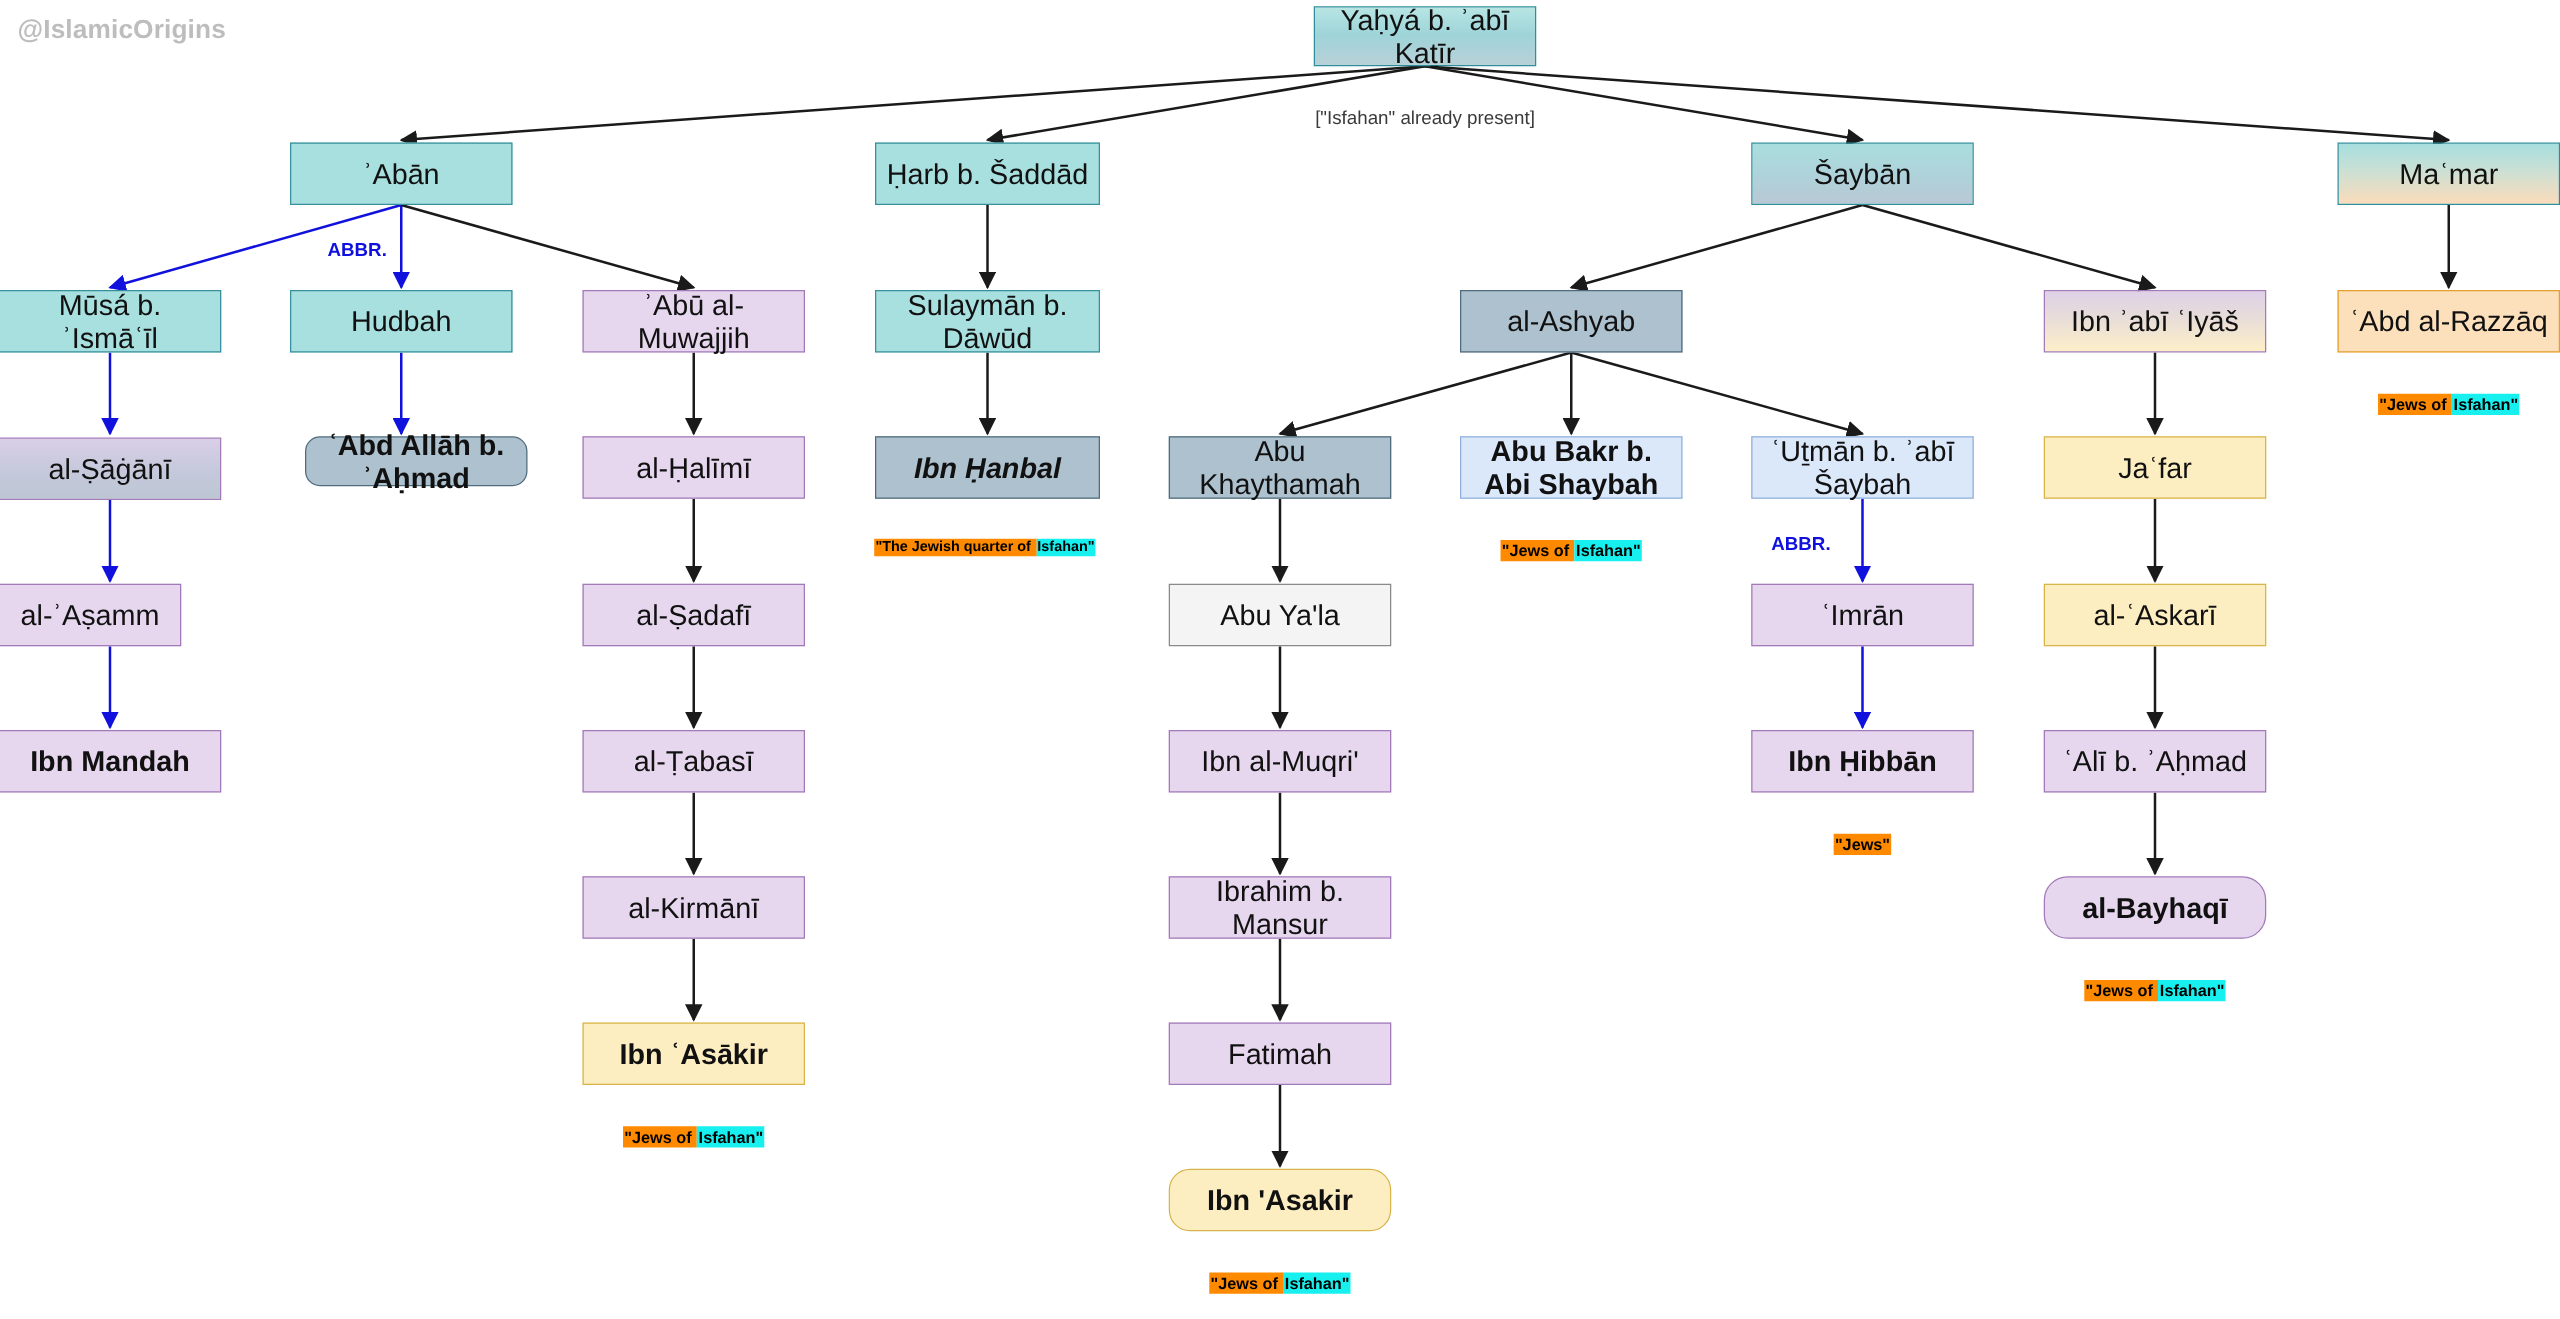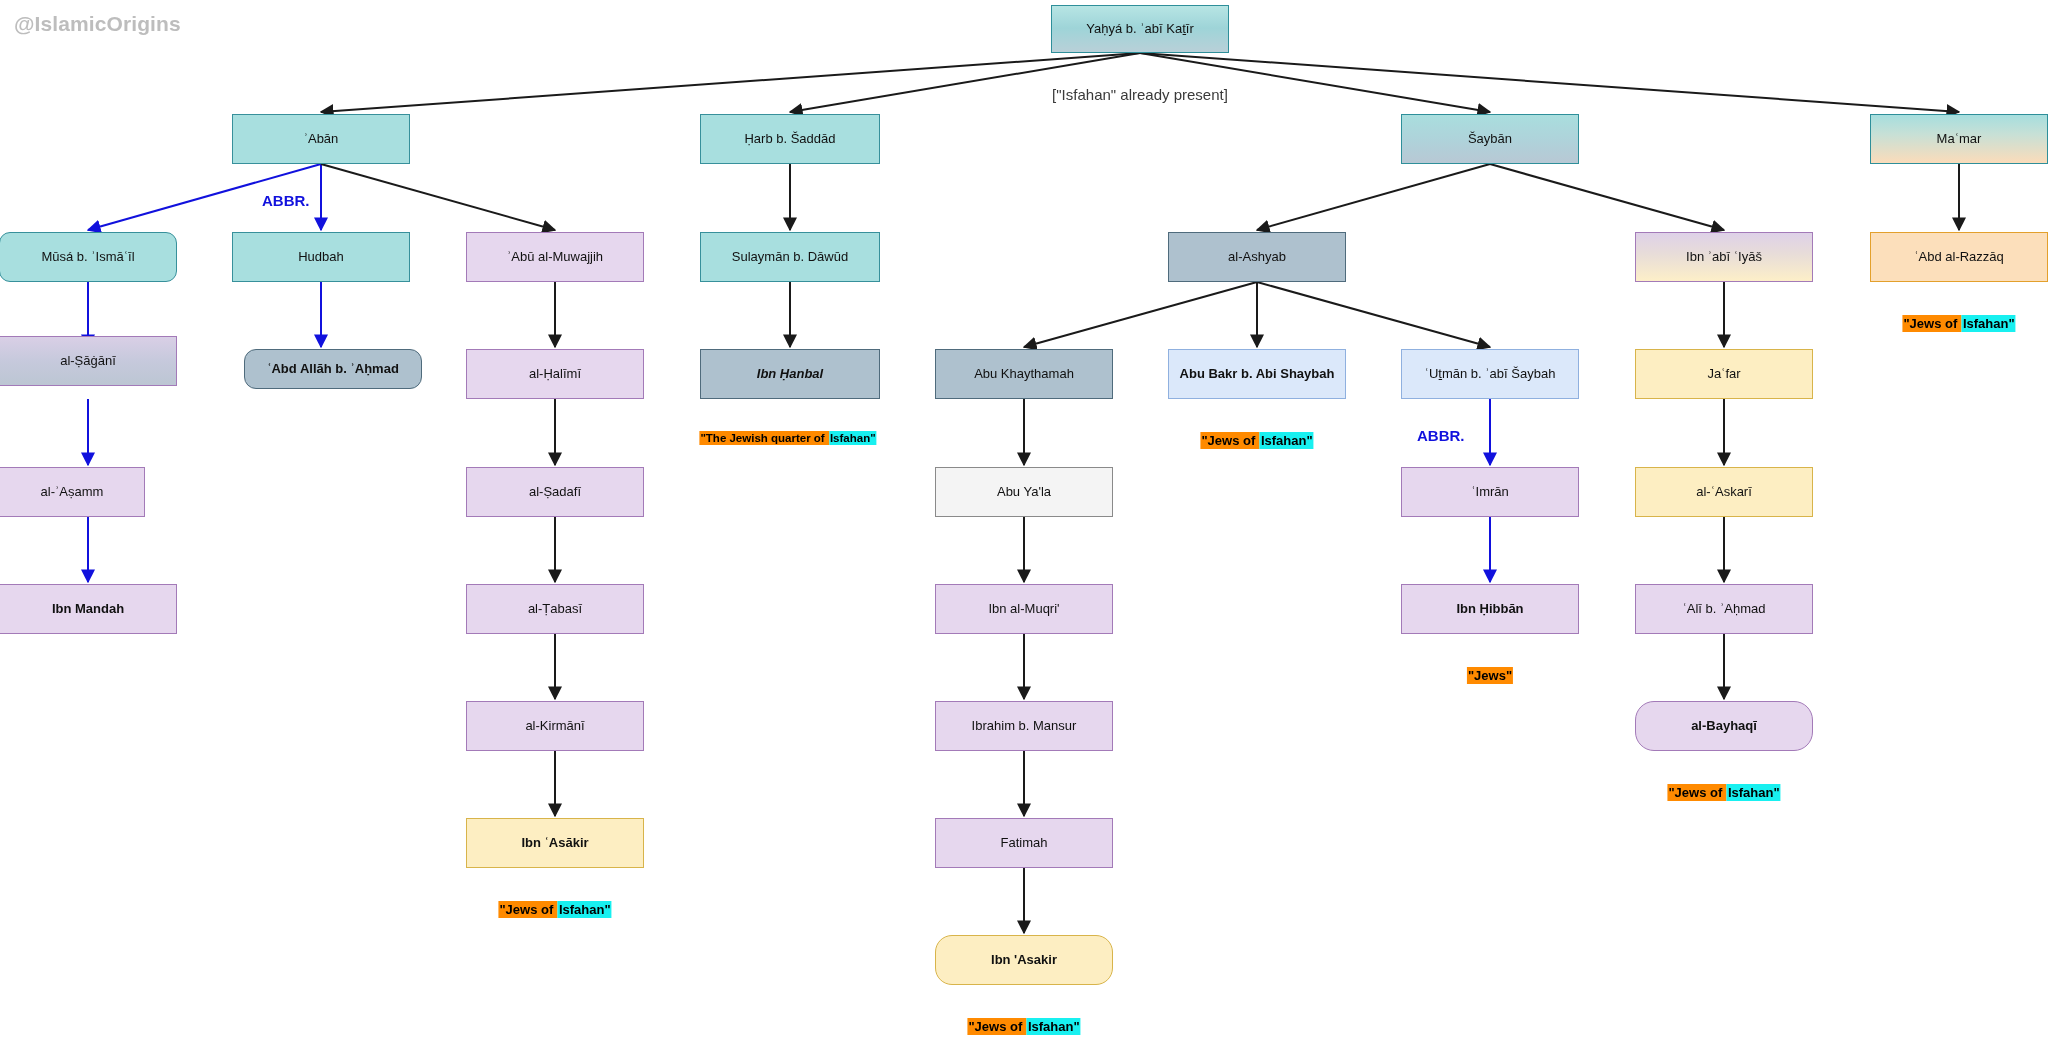--- a/index.html
+++ b/index.html
@@ -30,21 +30,21 @@
     letter-spacing:.1px;
     user-select:none;
   }
   .node{
     position:absolute;
     box-sizing:border-box;
     display:flex;
     align-items:center;
     justify-content:center;
     text-align:center;
-    font-size:13px;
+    font-size:23px;
     line-height:1.15;
     color:#111111;
     border-width:1.6px;
     border-style:solid;
     padding:2px 6px;
     z-index:3;
   }
   .node.bold{font-weight:bold;}
 
   
@@ -148,28 +148,28 @@
   <div class="watermark">@IslamicOrigins</div>
 
   <div class="note" style="left:1140px;top:86px;">["Isfahan" already present]</div>
 
   <div id="node-layer">
       <div class="node c-tealgrad" style="left: 1051px; top: 5px; width: 178px; height: 48px;">Yaḥyá b. ʾabī Kaṯīr</div>
       <div class="node c-teal" style="left: 232px; top: 114px; width: 178px; height: 50px;">ʾAbān</div>
       <div class="node c-teal" style="left: 700px; top: 114px; width: 180px; height: 50px;">Ḥarb b. Šaddād</div>
       <div class="node c-teal2grey" style="left: 1401px; top: 114px; width: 178px; height: 50px;">Šaybān</div>
       <div class="node c-teal2or" style="left: 1870px; top: 114px; width: 178px; height: 50px;">Maʿmar</div>
-      <div class="node c-teal" style="left: -1px; top: 232px; width: 178px; height: 50px; border-radius: 11px;">Mūsá b. ʾIsmāʿīl</div>
+      <div class="node c-teal" style="left: -1px; top: 232px; width: 178px; height: 50px;">Mūsá b. ʾIsmāʿīl</div>
       <div class="node c-teal" style="left: 232px; top: 232px; width: 178px; height: 50px;">Hudbah</div>
       <div class="node c-purple" style="left: 466px; top: 232px; width: 178px; height: 50px;">ʾAbū al-Muwajjih</div>
       <div class="node c-teal" style="left: 700px; top: 232px; width: 180px; height: 50px;">Sulaymān b. Dāwūd</div>
       <div class="node c-slate" style="left: 1168px; top: 232px; width: 178px; height: 50px;">al-Ashyab</div>
       <div class="node c-purple2ye" style="left: 1635px; top: 232px; width: 178px; height: 50px;">Ibn ʾabī ʿIyāš</div>
       <div class="node c-orange" style="left: 1870px; top: 232px; width: 178px; height: 50px;">ʿAbd al-Razzāq</div>
-      <div class="node c-purple2gr" style="left: -1px; top: 336px; width: 178px; height: 50px;">al-Ṣāġānī</div>
+      <div class="node c-purple2gr" style="left: -1px; top: 350px; width: 178px; height: 50px;">al-Ṣāġānī</div>
       <div class="node c-slate bold" style="left: 244px; top: 349px; width: 178px; height: 40px; border-radius: 12px;">ʿAbd Allāh b. ʾAḥmad</div>
       <div class="node c-purple" style="left: 466px; top: 349px; width: 178px; height: 50px;">al-Ḥalīmī</div>
       <div class="node c-slate bold" style="left: 700px; top: 349px; width: 180px; height: 50px; font-style: italic;">Ibn Ḥanbal</div>
       <div class="node c-slate" style="left: 935px; top: 349px; width: 178px; height: 50px;">Abu Khaythamah</div>
       <div class="node c-lightblue bold" style="left: 1168px; top: 349px; width: 178px; height: 50px;">Abu Bakr b. Abi Shaybah</div>
       <div class="node c-lightblue" style="left: 1401px; top: 349px; width: 178px; height: 50px;">ʿUṯmān b. ʾabī Šaybah</div>
       <div class="node c-yellow" style="left: 1635px; top: 349px; width: 178px; height: 50px;">Jaʿfar</div>
       <div class="node c-purple" style="left: -1px; top: 467px; width: 146px; height: 50px;">al-ʾAṣamm</div>
       <div class="node c-purple" style="left: 466px; top: 467px; width: 178px; height: 50px;">al-Ṣadafī</div>
       <div class="node c-white" style="left: 935px; top: 467px; width: 178px; height: 50px;">Abu Ya'la</div>

